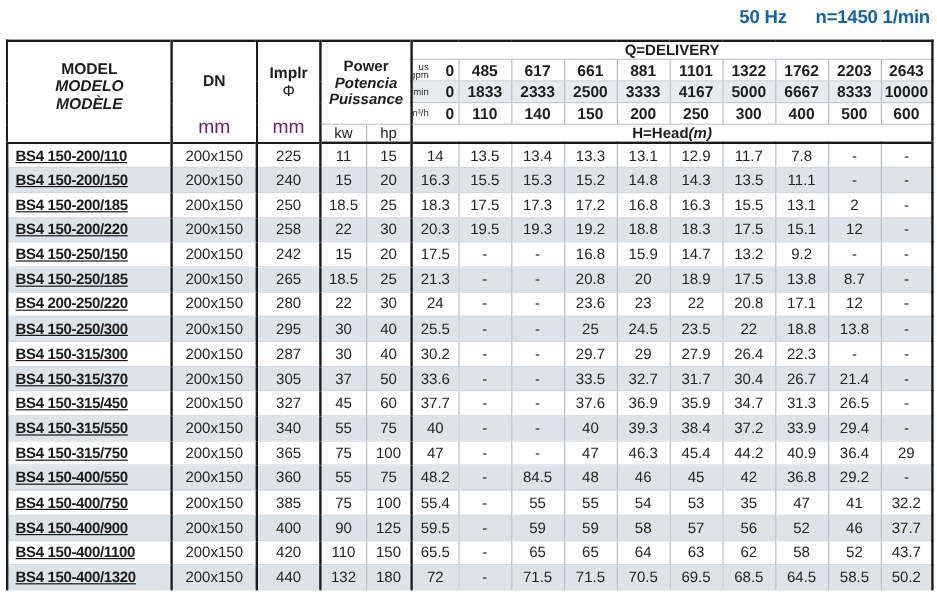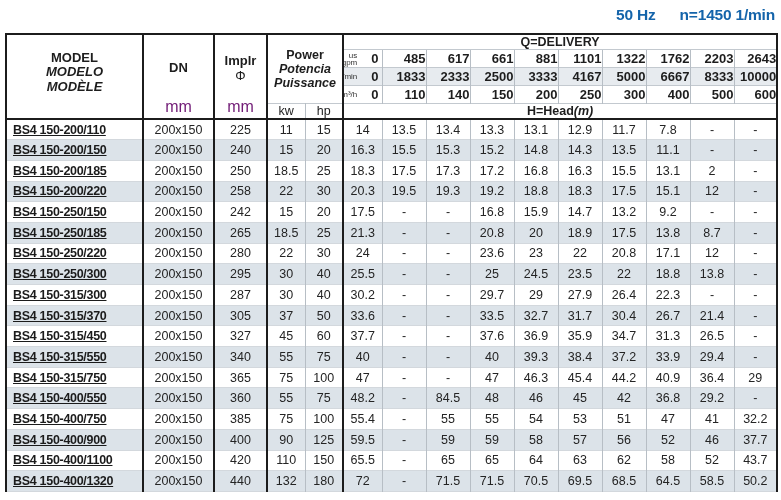--- a/index.html
+++ b/index.html
@@ -52,21 +52,21 @@
   }
   th.flow-first {
     border-right: 1px solid #b7bec5; padding-right: 3px;
   }
   .flow-first-inner { display: flex; align-items: center; justify-content: flex-end; gap: 14px; }
   .funit {
     font-weight: normal; font-size: 8px; line-height: 7px; color: #333;
     white-space: pre-line; text-align: right;
   }
   .fzero { font-weight: bold; font-size: 13px; }
-  th.flow-val { font-size: 13px; text-align: right; border-right: 1px solid #b7bec5; }
+  th.flow-val { font-size: 13px; text-align: center; border-right: 1px solid #b7bec5; }
   th.flow-val:last-child { border-right: none; }
   tr.flow-row { border-bottom: 1px solid #c3c9cf; }
   tr.flow-row.alt th { background: #e7ebef; }
   th.kw-h, th.hp-h { font-weight: normal; font-size: 12.5px; text-align: center; }
   th.kw-h { border-right: 1px solid #b7bec5; }
   th.head-title { font-size: 12.5px; text-align: center; }
   th.head-title .it { font-style: italic; }
   thead { border-bottom: 2px solid #1c1c1c; }
 
   
@@ -294,21 +294,21 @@
           <td class="head-cell tS">-</td>
           <td class="head-cell tS">20.8</td>
           <td class="head-cell tS">20</td>
           <td class="head-cell tS">18.9</td>
           <td class="head-cell tS">17.5</td>
           <td class="head-cell tS">13.8</td>
           <td class="head-cell tS">8.7</td>
           <td class="head-cell">-</td>
         </tr>
         <tr>
-          <td class="model-cell bR">BS4 150-250/220</td>
+          <td class="model-cell bR">BS4 200-250/220</td>
           <td class="dn-cell bR">200x150</td>
           <td class="implr-cell bR">280</td>
           <td class="kw-cell tS">22</td>
           <td class="hp-cell bR">30</td>
           <td class="head-cell tS">24</td>
           <td class="head-cell tS">-</td>
           <td class="head-cell tS">-</td>
           <td class="head-cell tS">23.6</td>
           <td class="head-cell tS">23</td>
           <td class="head-cell tS">22</td>
@@ -441,21 +441,21 @@
           <td class="dn-cell bR">200x150</td>
           <td class="implr-cell bR">385</td>
           <td class="kw-cell tS">75</td>
           <td class="hp-cell bR">100</td>
           <td class="head-cell tS">55.4</td>
           <td class="head-cell tS">-</td>
           <td class="head-cell tS">55</td>
           <td class="head-cell tS">55</td>
           <td class="head-cell tS">54</td>
           <td class="head-cell tS">53</td>
-          <td class="head-cell tS">51</td>
+          <td class="head-cell tS">35</td>
           <td class="head-cell tS">47</td>
           <td class="head-cell tS">41</td>
           <td class="head-cell">32.2</td>
         </tr>
         <tr>
           <td class="model-cell bR">BS4 150-400/900</td>
           <td class="dn-cell bR">200x150</td>
           <td class="implr-cell bR">400</td>
           <td class="kw-cell tS">90</td>
           <td class="hp-cell bR">125</td>

